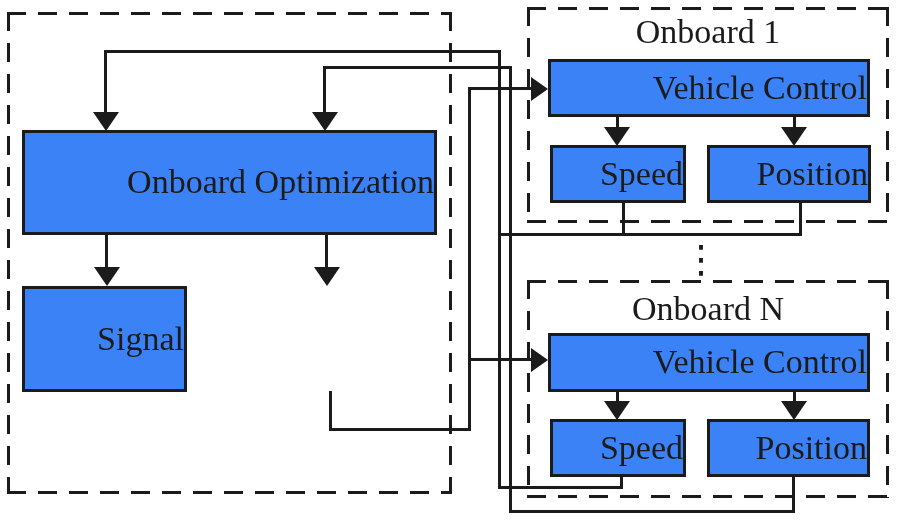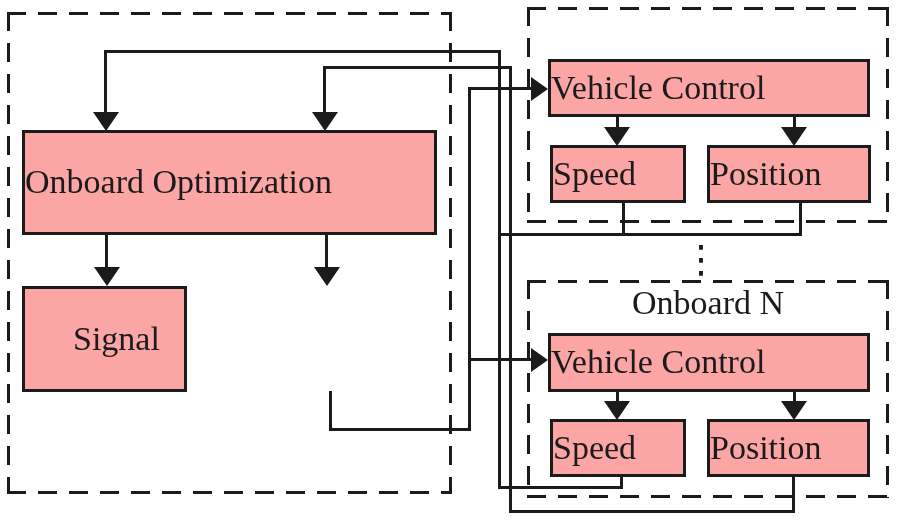--- a/index.html
+++ b/index.html
@@ -10,24 +10,24 @@
     height: 520px;
     background: #ffffff;
     font-family: "Liberation Serif", "DejaVu Serif", serif;
     color: #1b1b1b;
     overflow: hidden;
   }
   
   .box {
     position: absolute;
     border: 3px solid #1b1b1b;
-    background: #fca5a5;
+    background: #3b82f6;
     display: flex;
     flex-direction: column;
-    align-items: flex-start;
+    align-items: flex-end;
     justify-content: center;
     text-align: center;
     font-size: 34px;
     line-height: 1.12;
     white-space: nowrap;
   }
   
   .dashed {
     position: absolute;
     background-image:
@@ -145,17 +145,18 @@
   <div class="box" style="left:548px; top:333px; width:322px; height:59px;">
     <span>Vehicle Control</span>
   </div>
   <div class="box" style="left:550px; top:419px; width:136px; height:58px;">
     <span>Speed</span>
   </div>
   <div class="box" style="left:707px; top:419px; width:163px; height:58px;">
     <span>Position</span>
   </div>
 
-  <div class="lbl" style="left:527px; top:284px; width:362px;">Onboard N</div>
+  <div class="lbl" style="left:527px; top:13px; width:362px;">Onboard 1</div>
+  <div class="lbl" style="left:527px; top:290px; width:362px;">Onboard N</div>
 
   <div class="dots" style="left:680px; top:240px; width:42px;">⋮</div>
 
 </div>
 
 </body></html>

